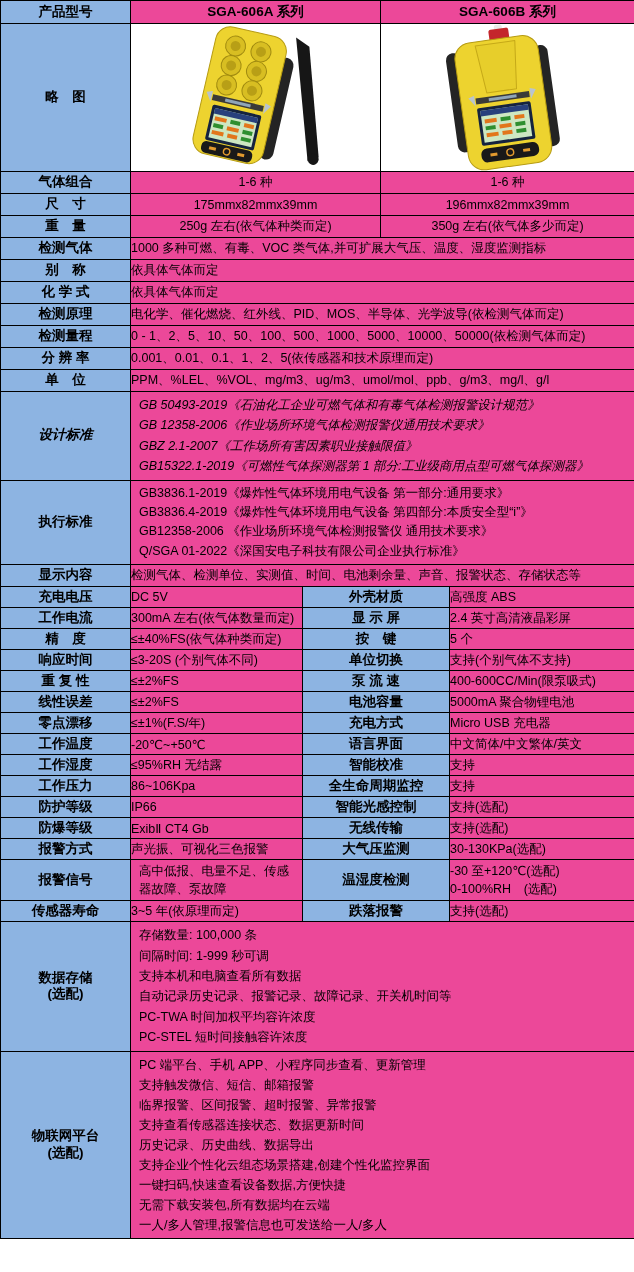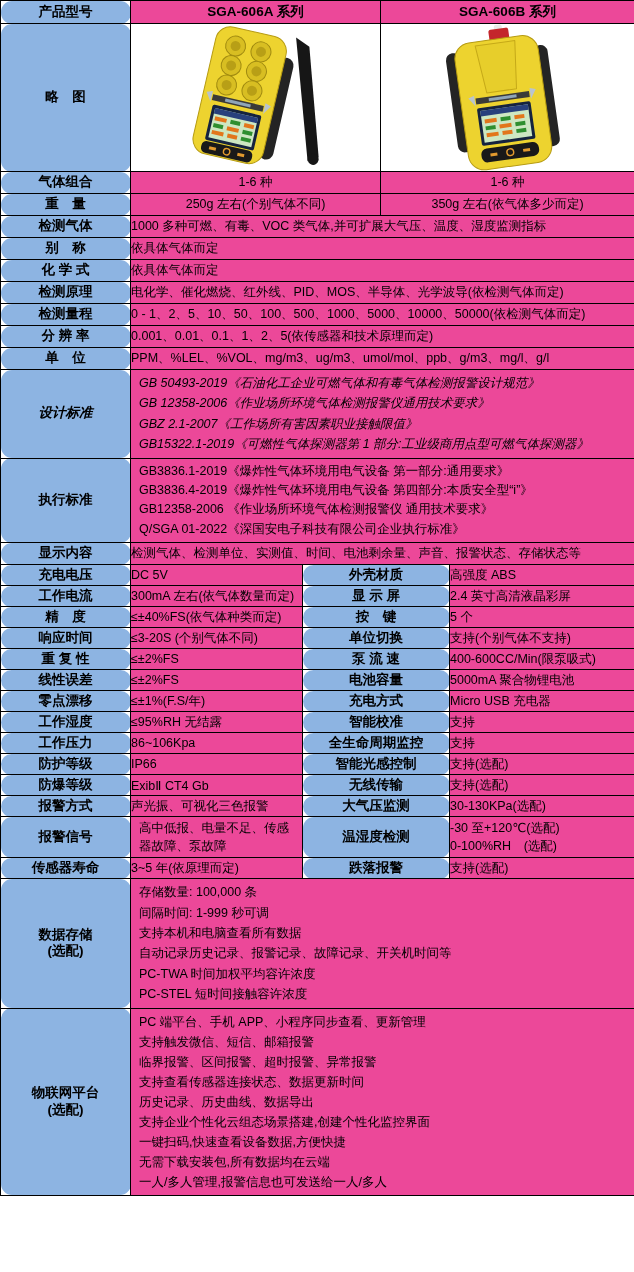--- a/index.html
+++ b/index.html
@@ -1,19 +1,19 @@
 <!DOCTYPE html>
 <html><head>
 <meta charset="utf-8">
 <style>
   html,body{margin:0;padding:0;background:#fff;}
   body{width:634px;font-family:"Liberation Sans","DejaVu Sans",sans-serif;color:#000;}
   table{border-collapse:collapse;table-layout:fixed;width:634px;}
   td{border:1.6px solid #000;padding:0;overflow:hidden;vertical-align:middle;box-sizing:border-box;}
-  .lab{background:#8DB4E2;font-weight:bold;text-align:center;font-size:13.5px;line-height:1.25;border-radius:11px;}
+  .lab{background:#8DB4E2;font-weight:bold;text-align:center;font-size:13.5px;line-height:1.25;}
   .val{background:#ec4899;font-size:12.5px;}
   .c{text-align:center;}
   .l{text-align:left;padding:0 0;}
   .white{background:#fff;text-align:center;vertical-align:middle;}
   .bold{font-weight:bold;font-size:13.5px;}
   .lines{padding:3px 8px;}
   .lines div{white-space:nowrap;}
   .ln21 div{line-height:20.4px;}
   .ln20 div{line-height:19.4px;}
   .ln205 div{line-height:20.0px;}
@@ -134,22 +134,27 @@
     </svg>
   </td>
 </tr>
 
 <tr class="r-std">
         <td class="lab">气体组合</td>
         <td class="val c" colspan="2">1-6 种</td>
         <td class="val c" colspan="2">1-6 种</td>
       </tr>
 <tr class="r-std">
+        <td class="lab">尺　寸</td>
+        <td class="val c" colspan="2">175mmx82mmx39mm</td>
+        <td class="val c" colspan="2">196mmx82mmx39mm</td>
+      </tr>
+<tr class="r-std">
         <td class="lab">重　量</td>
-        <td class="val c" colspan="2">250g 左右(个别气体不同)</td>
+        <td class="val c" colspan="2">250g 左右(依气体种类而定)</td>
         <td class="val c" colspan="2">350g 左右(依气体多少而定)</td>
       </tr>
 
 <tr class="r-std">
         <td class="lab">检测气体</td>
         <td class="val l" colspan="4">1000 多种可燃、有毒、VOC 类气体,并可扩展大气压、温度、湿度监测指标</td>
       </tr>
 <tr class="r-std">
         <td class="lab">别　称</td>
         <td class="val l" colspan="4">依具体气体而定</td>
@@ -234,20 +239,26 @@
         <td class="lab">线性误差</td>
         <td class="val l">≤±2%FS</td>
         <td class="lab" colspan="2">电池容量</td>
         <td class="val l">5000mA 聚合物锂电池</td>
       </tr>
 <tr class="r-q">
         <td class="lab">零点漂移</td>
         <td class="val l">≤±1%(F.S/年)</td>
         <td class="lab" colspan="2">充电方式</td>
         <td class="val l">Micro USB 充电器</td>
+      </tr>
+<tr class="r-q">
+        <td class="lab">工作温度</td>
+        <td class="val l">-20℃~+50℃</td>
+        <td class="lab" colspan="2">语言界面</td>
+        <td class="val l">中文简体/中文繁体/英文</td>
       </tr>
 <tr class="r-q">
         <td class="lab">工作湿度</td>
         <td class="val l">≤95%RH 无结露</td>
         <td class="lab" colspan="2">智能校准</td>
         <td class="val l">支持</td>
       </tr>
 <tr class="r-q">
         <td class="lab">工作压力</td>
         <td class="val l">86~106Kpa</td>

